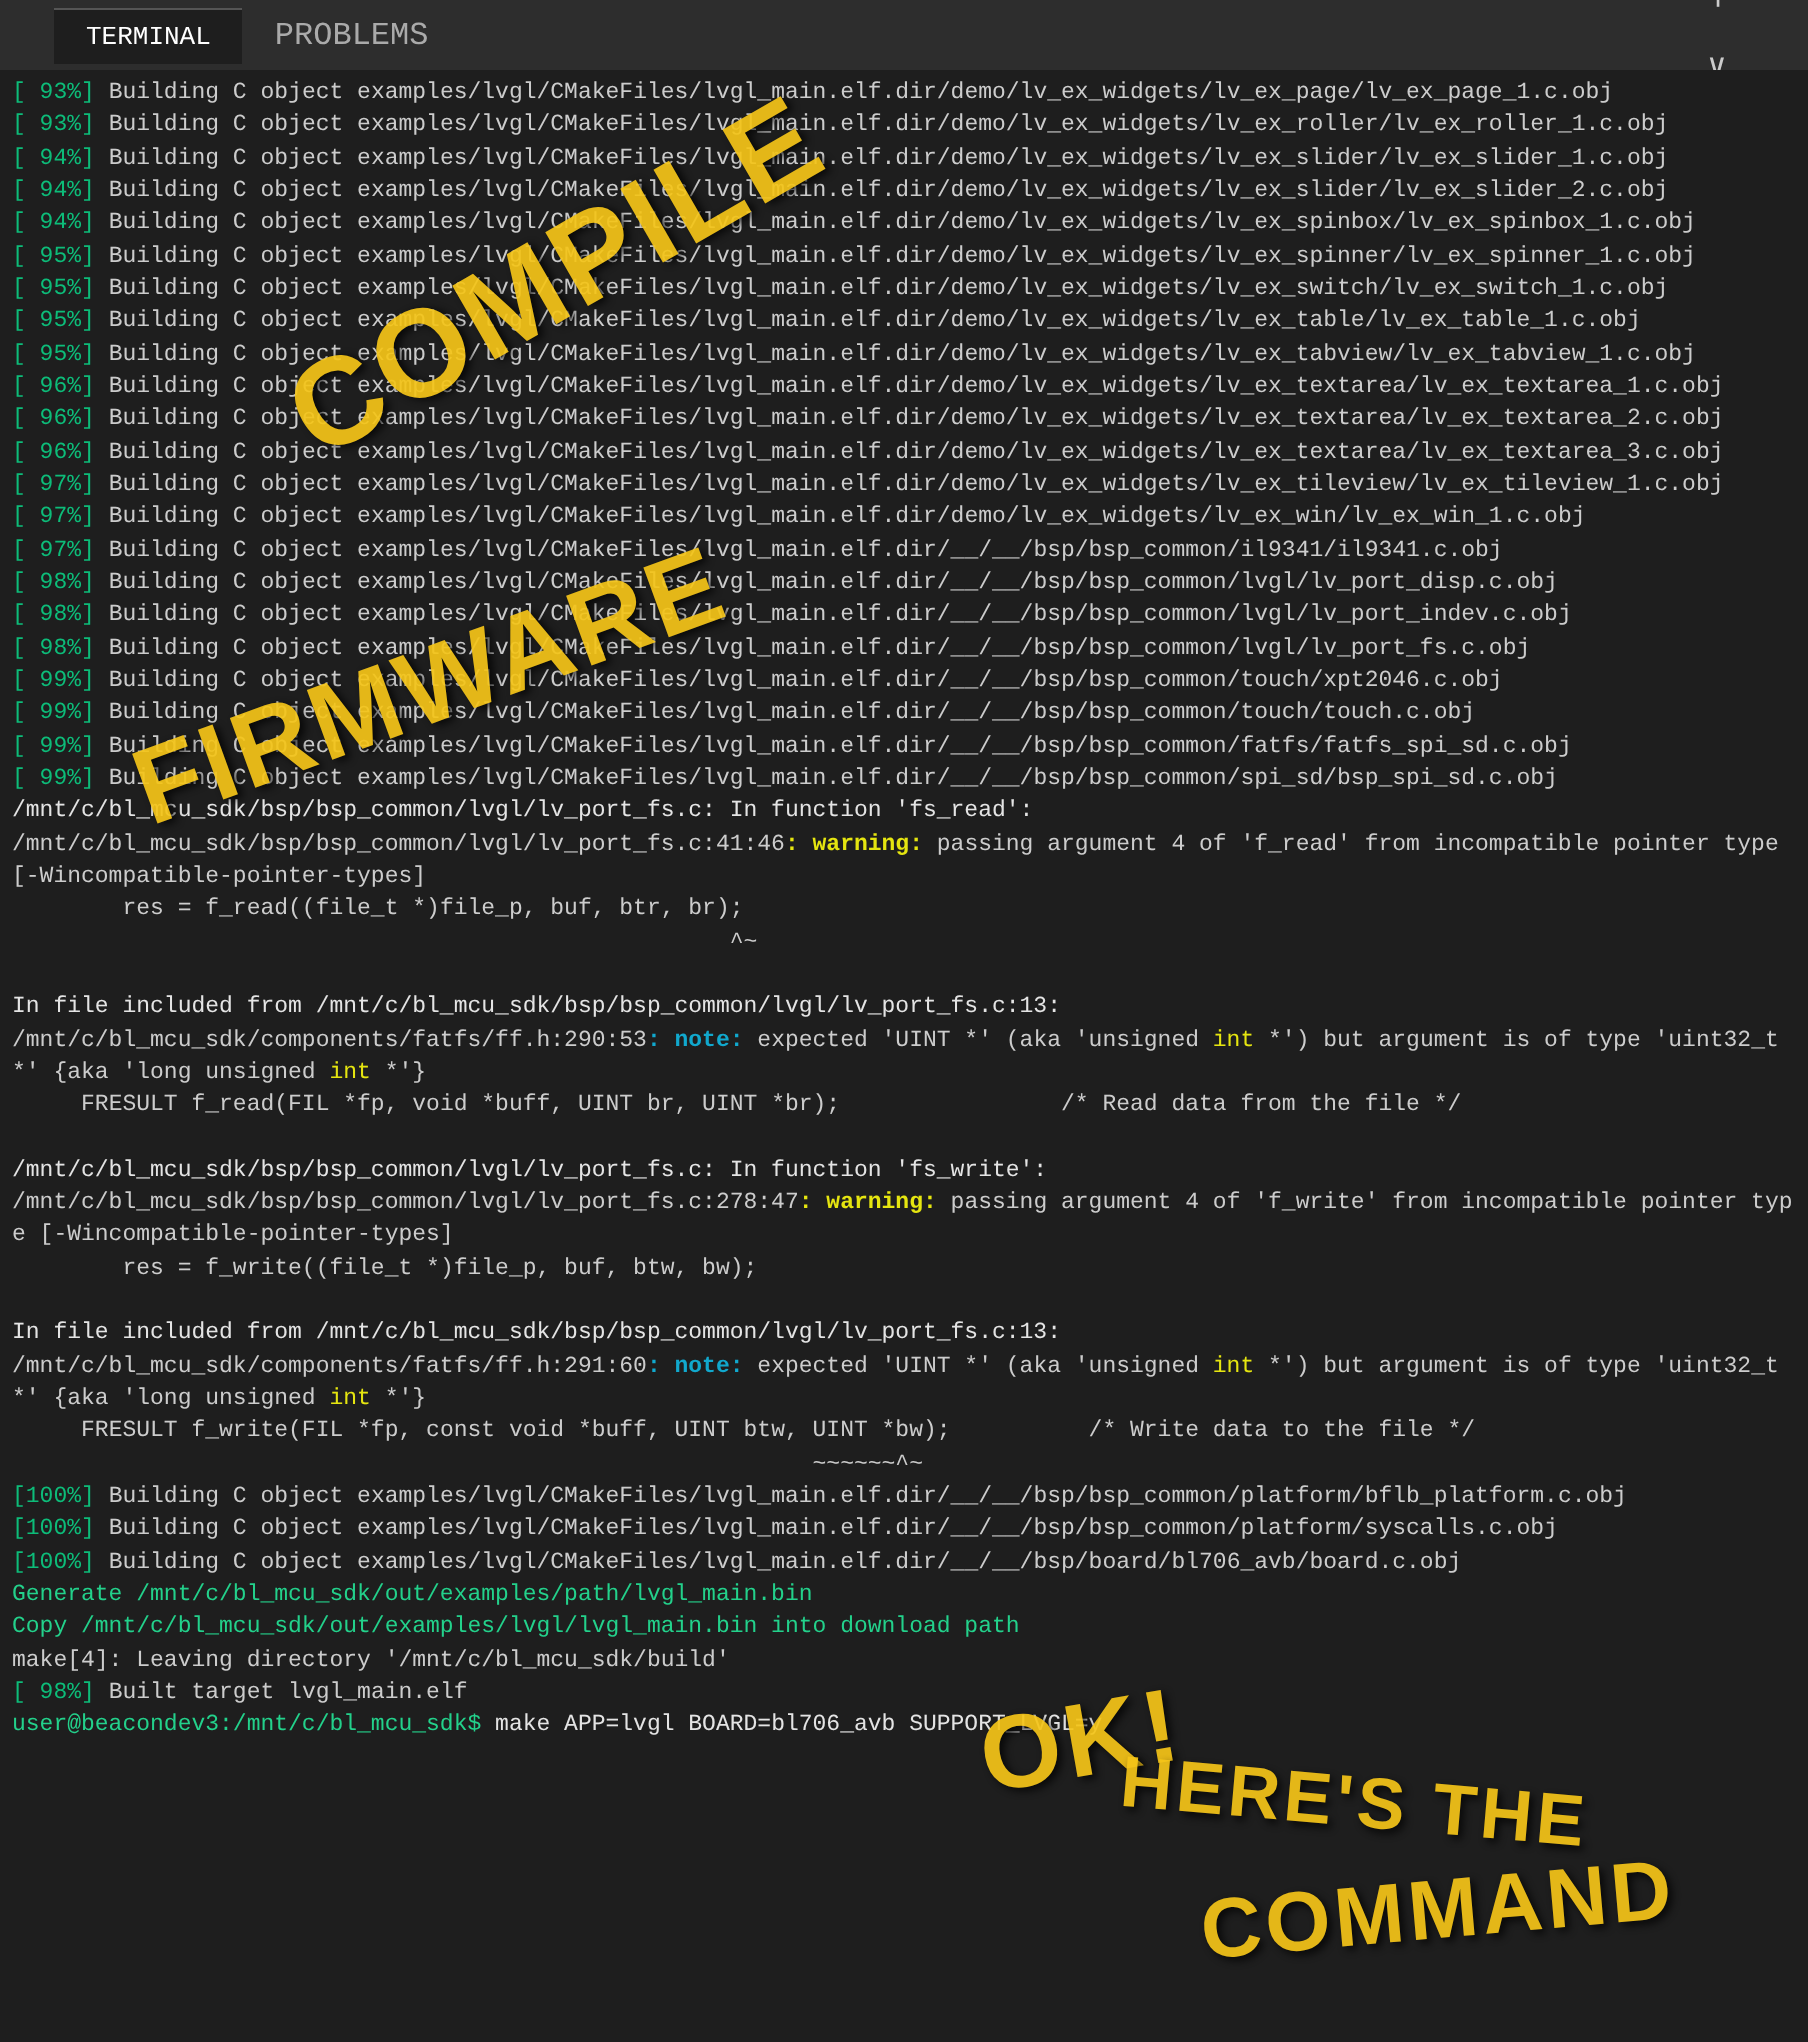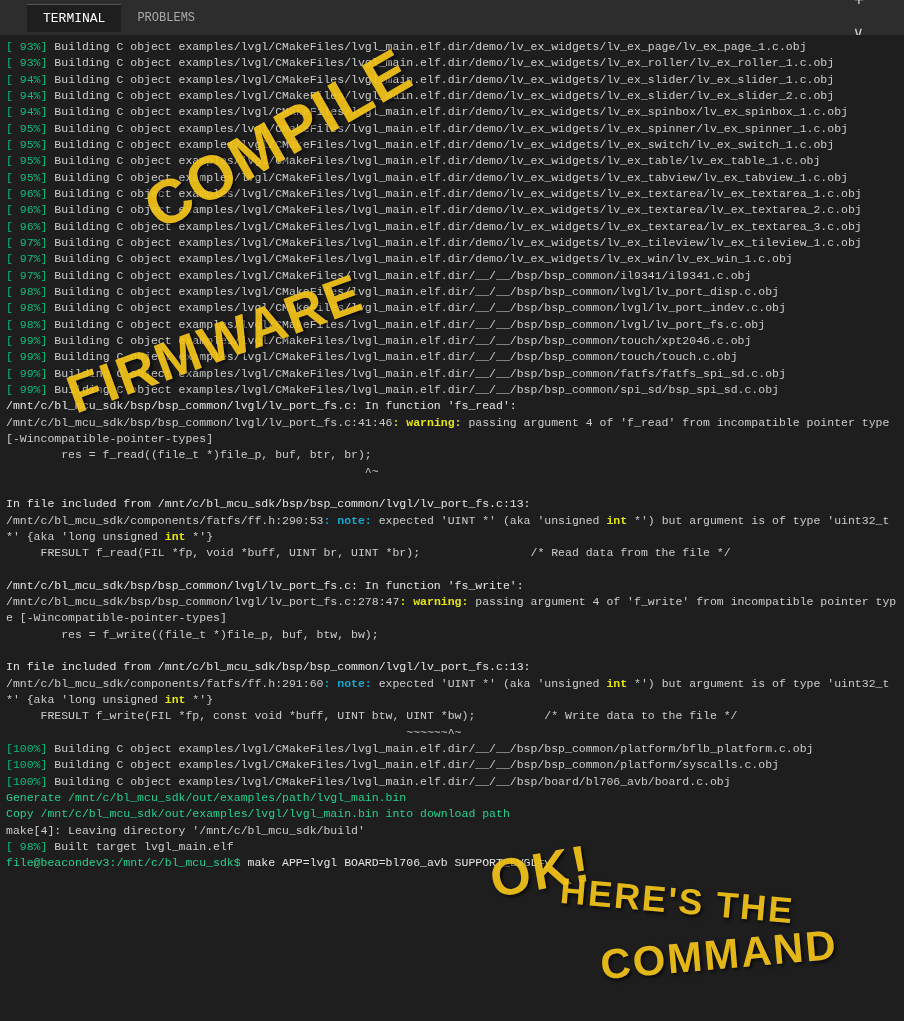--- a/index.html
+++ b/index.html
@@ -28,21 +28,21 @@
     .tab-active {
       background: #1e1e1e;
       color: #fff;
       padding: 6px 16px;
       font-size: 13px;
       border-top: 1px solid #555;
     }
     .tab-inactive {
       color: #aaa;
       padding: 6px 16px;
-      font-size: 12px;
+      font-size: 16px;
     }
     .titlebar-right {
       margin-left: auto;
       display: flex;
       gap: 12px;
       color: #ccc;
       font-size: 13px;
       flex-direction: column;
     }
     .terminal-body {
@@ -53,21 +53,21 @@
       line-height: 1.42;
       padding: 4px 6px;
       overflow: hidden;
       position: relative;
     }
     .line { white-space: pre-wrap; word-break: break-all; }
     .green { color: #0dbc79; }
     .bright-green { color: #23d18b; }
     .yellow { color: #e5e510; }
     .white { color: #e4e4e4; }
-    .bold { font-weight: bold; }
+    .bold { font-weight: normal; }
     .warning-text { color: #e5e510; font-weight: bold; }
     .note-text { color: #11a8cd; font-weight: bold; }
 
     
     .annotation {
       position: absolute;
       pointer-events: none;
       font-family: 'Arial Black', sans-serif;
       font-weight: 900;
       color: #f5c518;
@@ -168,21 +168,21 @@
         <div class="line">/mnt/c/bl_mcu_sdk/components/fatfs/ff.h:291:60<span class="note-text">: note:</span> expected 'UINT *' (aka 'unsigned <span class="yellow bold">int</span> *') but argument is of type 'uint32_t *' {aka 'long unsigned <span class="yellow bold">int</span> *'}</div>
         <div class="line"><span style="color:#cccccc">&nbsp;&nbsp;&nbsp;&nbsp;</span> FRESULT f_write(FIL *fp, const void *buff, UINT btw, UINT *bw);          /* Write data to the file */</div>
         <div class="line"><span style="color:#cccccc">&nbsp;&nbsp;&nbsp;&nbsp;</span>                                                      ~~~~~~^~</div>
         <div class="line"><span class="green">[100%]</span> Building C object examples/lvgl/CMakeFiles/lvgl_main.elf.dir/__/__/bsp/bsp_common/platform/bflb_platform.c.obj</div>
         <div class="line"><span class="green">[100%]</span> Building C object examples/lvgl/CMakeFiles/lvgl_main.elf.dir/__/__/bsp/bsp_common/platform/syscalls.c.obj</div>
         <div class="line"><span class="green">[100%]</span> Building C object examples/lvgl/CMakeFiles/lvgl_main.elf.dir/__/__/bsp/board/bl706_avb/board.c.obj</div>
         <div class="line"><span class="bright-green">Generate /mnt/c/bl_mcu_sdk/out/examples/path/lvgl_main.bin</span></div>
         <div class="line"><span class="bright-green">Copy /mnt/c/bl_mcu_sdk/out/examples/lvgl/lvgl_main.bin into download path</span></div>
         <div class="line">make[4]: Leaving directory '/mnt/c/bl_mcu_sdk/build'</div>
         <div class="line"><span class="green">[ 98%]</span> Built target lvgl_main.elf</div>
-        <div class="line"><span class="bright-green">file@beacondev3:/mnt/c/bl_mcu_sdk$</span><span class="white"> make APP=lvgl BOARD=bl706_avb SUPPORT_LVGL=y </span></div>
+        <div class="line"><span class="bright-green">user@beacondev3:/mnt/c/bl_mcu_sdk$</span><span class="white"> make APP=lvgl BOARD=bl706_avb SUPPORT_LVGL=y </span></div>
       </div>
 
     <div class="annotation ann-compile">COMPILE</div>
     <div class="annotation ann-firmware">FIRMWARE</div>
     <div class="annotation ann-ok">OK!</div>
     <div class="annotation ann-here">HERE'S THE</div>
     <div class="annotation ann-command">COMMAND</div>
   </div>
 </div>
 

